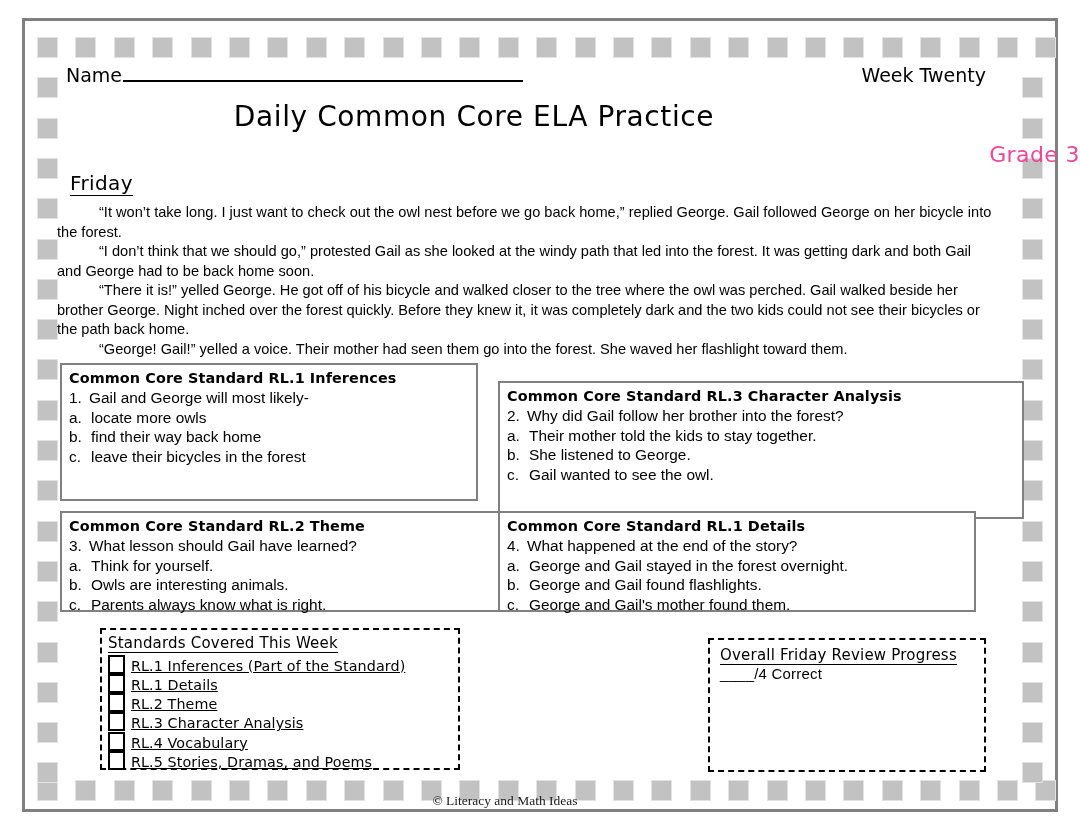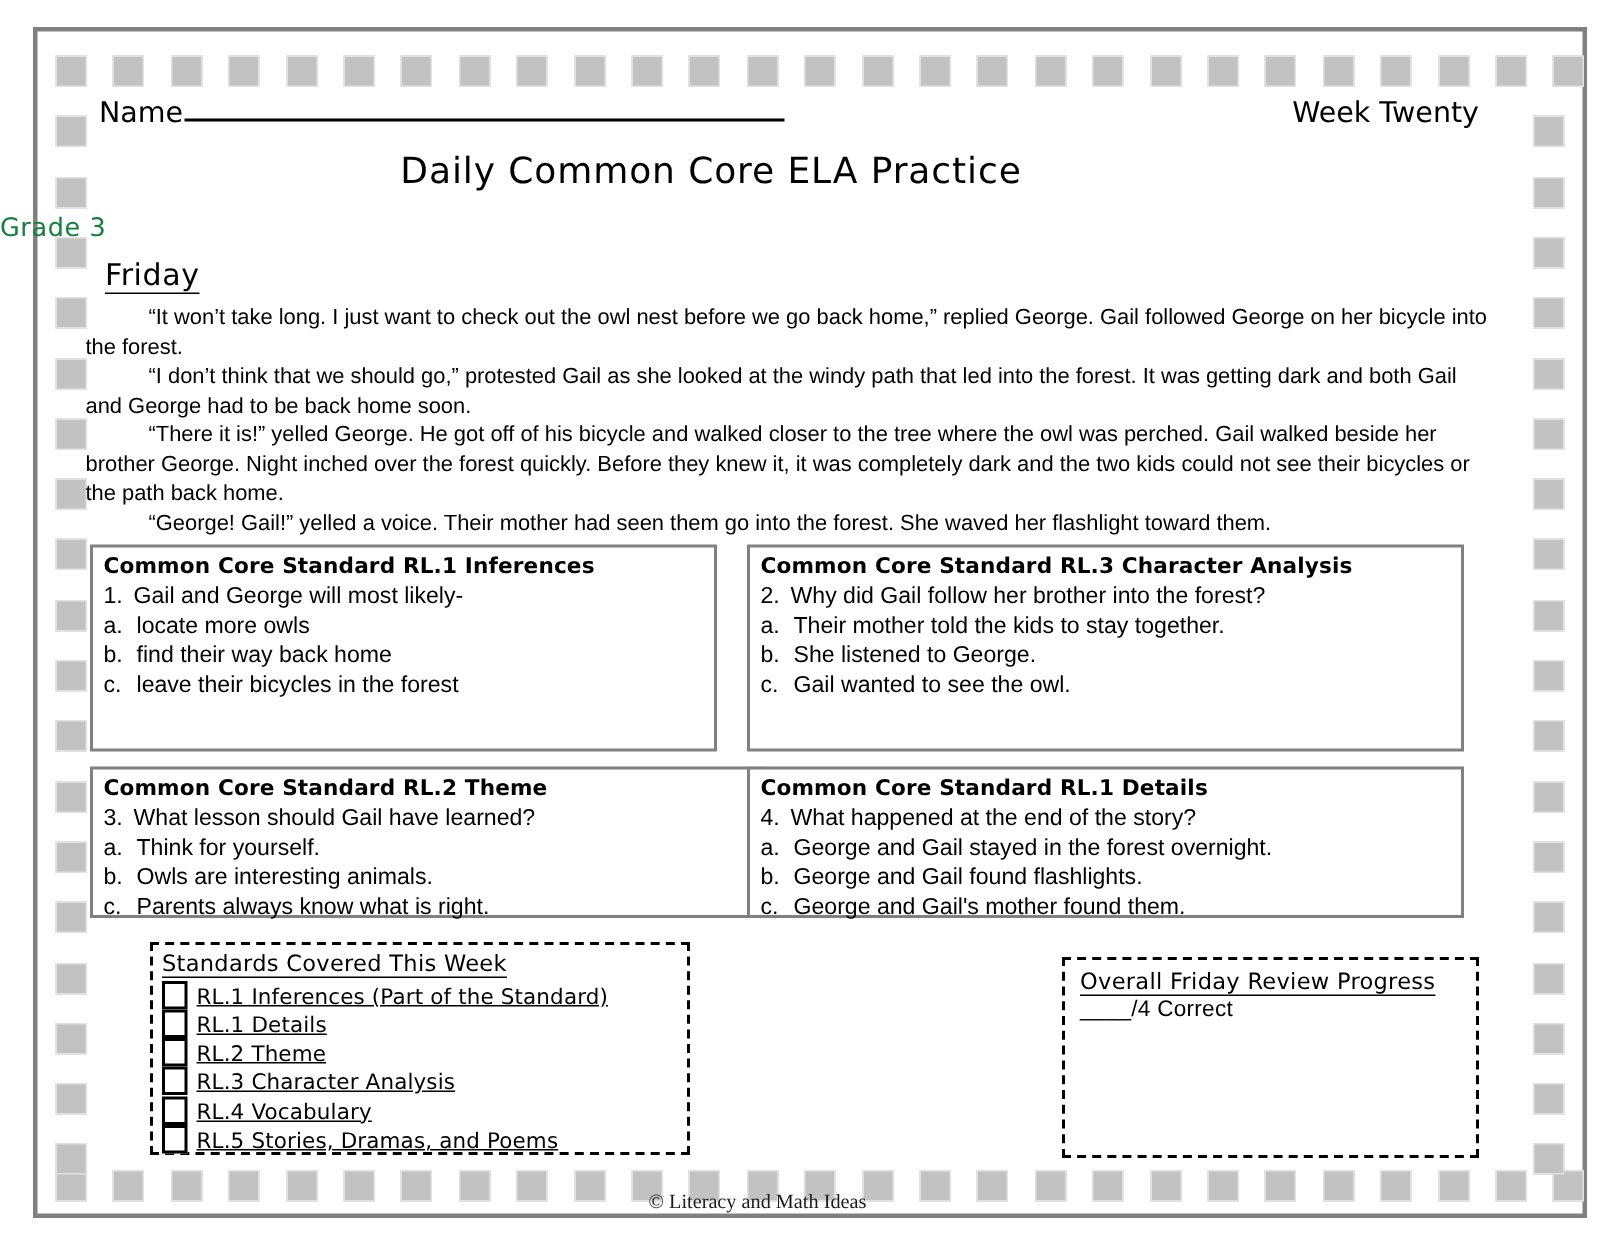--- a/index.html
+++ b/index.html
@@ -92,33 +92,33 @@
     white-space: nowrap;
   }
 
   .main-title {
     position: absolute;
     left: 0;
     top: 100px;
     width: 948px;
     text-align: center;
     font-family: "DejaVu Sans", sans-serif;
-    font-size: 24px;
+    font-size: 28px;
     letter-spacing: 0.6px;
     color: #000;
   }
   .sub-title {
     position: absolute;
     left: 0;
     top: 142px;
     width: 1080px;
-    text-align: left;
-    font-family: "DejaVu Sans", sans-serif;
-    font-size: 17px;
-    color: #15803d;
+    text-align: right;
+    font-family: "DejaVu Sans", sans-serif;
+    font-size: 22px;
+    color: #ec4899;
   }
 
   .day-label {
     position: absolute;
     left: 70px;
     top: 173px;
     font-family: "DejaVu Sans", sans-serif;
     font-size: 20px;
     color: #000;
     border-bottom: 1.5px solid #000;
@@ -169,21 +169,21 @@
   }
   .qline .mark {
     display: inline-block;
     min-width: 22px;
     flex: 0 0 auto;
   }
   .qline.stem .mark { min-width: 20px; }
 
   
   #box-1 { left: 60px;  top: 363px; width: 418px; height: 138px; }
-  #box-2 { left: 498px; top: 363px; width: 478px; height: 138px; }
+  #box-2 { left: 498px; top: 381px; width: 526px; height: 138px; }
   
   #box-3 { left: 60px;  top: 511px; width: 450px; height: 101px; }
   #box-4 { left: 498px; top: 511px; width: 478px; height: 101px; }
 
   
   .dashed-box {
     position: absolute;
     border: 2px dashed #000;
     box-sizing: border-box;
     background: transparent;

